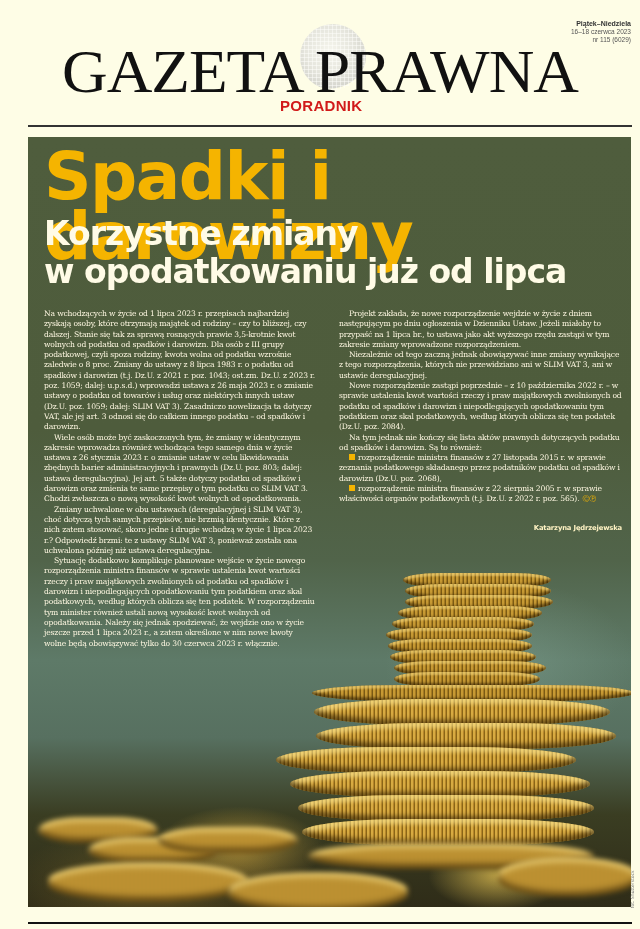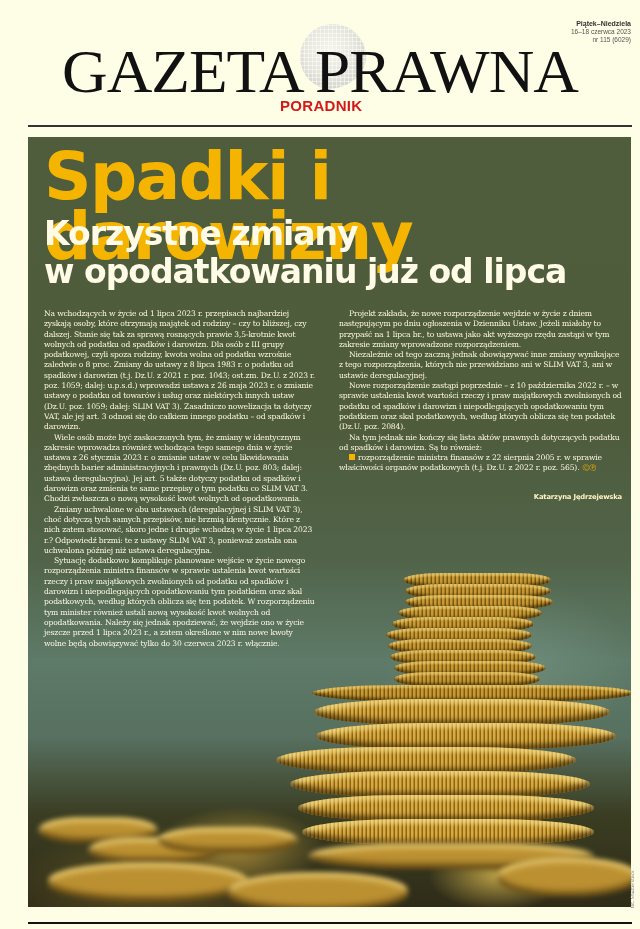--- a/index.html
+++ b/index.html
@@ -113,19 +113,20 @@
     <p>Wiele osób może być zaskoczonych tym, że zmiany w identycznym zakresie wprowadza również wchodząca tego samego dnia w życie ustawa z 26 stycznia 2023 r. o zmianie ustaw w celu likwidowania zbędnych barier administracyjnych i prawnych (Dz.U. poz. 803; dalej: ustawa deregulacyjna). Jej art. 5 także dotyczy podatku od spadków i darowizn oraz zmienia te same przepisy o tym podatku co SLIM VAT 3. Chodzi zwłaszcza o nową wysokość kwot wolnych od opodatkowania.</p>
     <p>Zmiany uchwalone w obu ustawach (deregulacyjnej i SLIM VAT 3), choć dotyczą tych samych przepisów, nie brzmią identycznie. Które z nich zatem stosować, skoro jedne i drugie wchodzą w życie 1 lipca 2023 r.? Odpowiedź brzmi: te z ustawy SLIM VAT 3, ponieważ została ona uchwalona później niż ustawa deregulacyjna.</p>
     <p>Sytuację dodatkowo komplikuje planowane wejście w życie nowego rozporządzenia ministra finansów w sprawie ustalenia kwot wartości rzeczy i praw majątkowych zwolnionych od podatku od spadków i darowizn i niepodlegających opodatkowaniu tym podatkiem oraz skal podatkowych, według których oblicza się ten podatek. W rozporządzeniu tym minister również ustali nową wysokość kwot wolnych od opodatkowania. Należy się jednak spodziewać, że wejdzie ono w życie jeszcze przed 1 lipca 2023 r., a zatem określone w nim nowe kwoty wolne będą obowiązywać tylko do 30 czerwca 2023 r. włącznie.</p>
   </div>
 
   <div class="col col-right">
     <p>Projekt zakłada, że nowe rozporządzenie wejdzie w życie z dniem następującym po dniu ogłoszenia w Dzienniku Ustaw. Jeżeli miałoby to przypaść na 1 lipca br., to ustawa jako akt wyższego rzędu zastąpi w tym zakresie zmiany wprowadzone rozporządzeniem.</p>
     <p>Niezależnie od tego zaczną jednak obowiązywać inne zmiany wynikające z tego rozporządzenia, których nie przewidziano ani w SLIM VAT 3, ani w ustawie deregulacyjnej.</p>
     <p>Nowe rozporządzenie zastąpi poprzednie – z 10 października 2022 r. – w sprawie ustalenia kwot wartości rzeczy i praw majątkowych zwolnionych od podatku od spadków i darowizn i niepodlegających opodatkowaniu tym podatkiem oraz skal podatkowych, według których oblicza się ten podatek (Dz.U. poz. 2084).</p>
     <p>Na tym jednak nie kończy się lista aktów prawnych dotyczących podatku od spadków i darowizn. Są to również:</p>
+    <p><span class="bullet"></span><span>rozporządzenie ministra finansów z 27 listopada 2015 r. w sprawie zeznania podatkowego składanego przez podatników podatku od spadków i darowizn (Dz.U. poz. 2068),</span></p>
     <p><span class="bullet"></span><span>rozporządzenie ministra finansów z 22 sierpnia 2005 r. w sprawie właściwości organów podatkowych (t.j. Dz.U. z 2022 r. poz. 565).</span><span class="copy">ⒸⓅ</span></p>
     <p class="author">Katarzyna Jędrzejewska</p>
   </div>
 </div>
 
 <div class="credit">fot. Shutterstock</div>
 <div class="rule-bottom"></div>
 
 </body></html>

